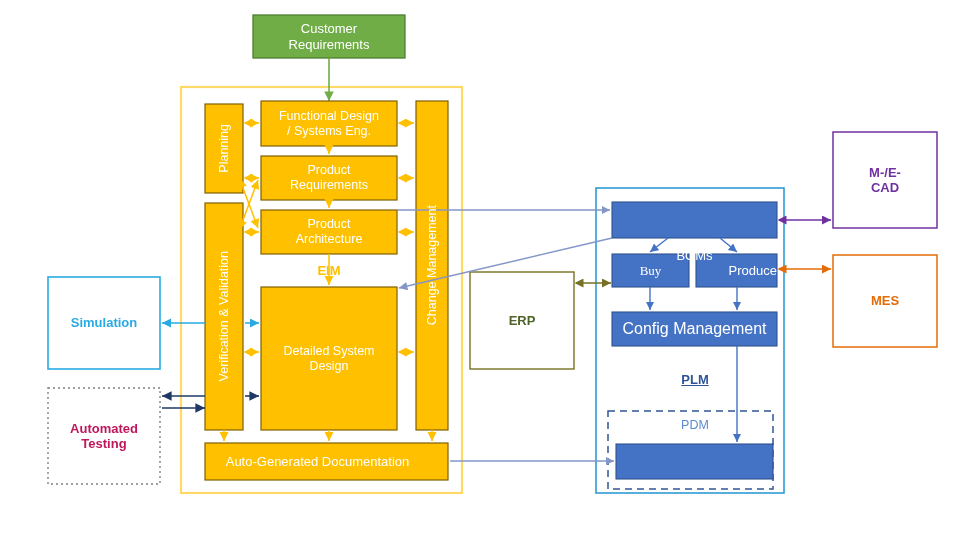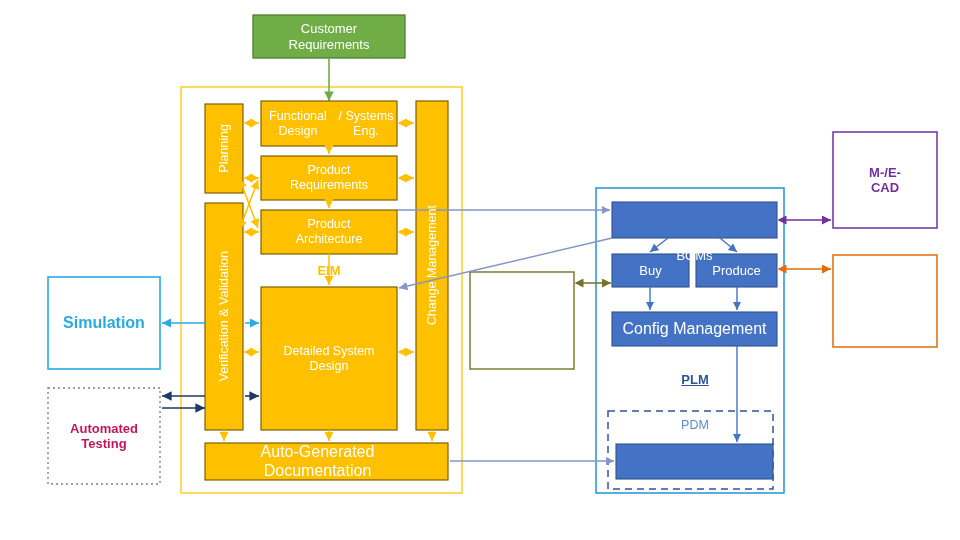--- a/index.html
+++ b/index.html
@@ -164,21 +164,21 @@
   </div>
 
   <div class="lbl w" style="left:205px;top:104px;width:38px;height:89px;font-size:12.5px;">
     <span class="vert">Planning</span>
   </div>
 
   <div class="lbl w" style="left:205px;top:203px;width:38px;height:227px;font-size:12.5px;">
     <span class="vert">Verification &amp; Validation</span>
   </div>
 
-  <div class="lbl w" style="left:261px;top:101px;width:136px;height:45px;font-size:12.5px;flex-direction:row;">
+  <div class="lbl w" style="left:261px;top:101px;width:136px;height:45px;font-size:12.5px;flex-direction:column;">
     <span>Functional Design</span>
     <span>/ Systems Eng.</span>
   </div>
 
   <div class="lbl w" style="left:261px;top:156px;width:136px;height:44px;font-size:12.5px;flex-direction:column;">
     <span>Product</span>
     <span>Requirements</span>
   </div>
 
   <div class="lbl w" style="left:261px;top:210px;width:136px;height:44px;font-size:12.5px;flex-direction:column;">
@@ -188,53 +188,59 @@
 
   <div class="lbl w" style="left:261px;top:287px;width:136px;height:143px;font-size:12.5px;flex-direction:column;">
     <span>Detailed System</span>
     <span>Design</span>
   </div>
 
   <div class="lbl w" style="left:416px;top:101px;width:32px;height:329px;font-size:12.5px;">
     <span class="vert">Change Management</span>
   </div>
 
-  <div class="lbl w" style="left:205px;top:443px;width:225px;height:37px;font-size:16px;">
+  <div class="lbl w" style="left:205px;top:443px;width:225px;height:37px;font-size:13px;">
     <span>Auto-Generated Documentation</span>
   </div>
 
-  <div class="lbl" style="left:48px;top:277px;width:112px;height:92px;font-size:16px;font-weight:bold;color:#29ABE2;">
+  <div class="lbl" style="left:48px;top:277px;width:112px;height:92px;font-size:13px;font-weight:bold;color:#29ABE2;">
     <span>Simulation</span>
   </div>
 
   <div class="lbl" style="left:48px;top:388px;width:112px;height:96px;font-size:13px;font-weight:bold;color:#be185d;flex-direction:column;">
     <span>Automated</span>
     <span>Testing</span>
   </div>
 
+  <div class="lbl" style="left:470px;top:272px;width:104px;height:97px;font-size:13px;font-weight:bold;color:#4F6228;">
+    <span>ERP</span>
+  </div>
 
   <div class="lbl" style="left:640px;top:370px;width:110px;height:20px;font-size:13px;font-weight:bold;color:#2F5597;text-decoration:underline;">
     <span>PLM</span>
   </div>
   <div class="lbl" style="left:640px;top:415px;width:110px;height:20px;font-size:12.5px;color:#5B8BD0;">
     <span>PDM</span>
   </div>
 
   <div class="lbl w" style="left:612px;top:202px;width:165px;height:36px;font-size:13px;margin-top:36px;">
     <span>BOMs</span>
   </div>
-  <div class="lbl w" style="left:612px;top:254px;width:77px;height:33px;font-size:13px;">
+  <div class="lbl w" style="left:612px;top:254px;width:77px;height:33px;font-size:13px;font-family:Liberation Serif, serif;">
     <span>Buy</span>
   </div>
-  <div class="lbl w" style="left:696px;top:254px;width:81px;height:33px;font-size:13px;">
+  <div class="lbl w" style="left:696px;top:254px;width:81px;height:33px;font-size:13px;justify-content:flex-end;">
     <span>Produce</span>
   </div>
   <div class="lbl w" style="left:612px;top:312px;width:165px;height:34px;font-size:16px;">
     <span>Config Management</span>
   </div>
 
   <div class="lbl" style="left:833px;top:132px;width:104px;height:96px;font-size:13px;font-weight:bold;color:#7030A0;flex-direction:column;align-items:center;">
     <span>M-/E-</span>
     <span>CAD</span>
   </div>
 
+  <div class="lbl" style="left:833px;top:255px;width:104px;height:92px;font-size:13px;font-weight:bold;color:#E36C09;">
+    <span>MES</span>
+  </div>
 
 </div>
 
 </body></html>

